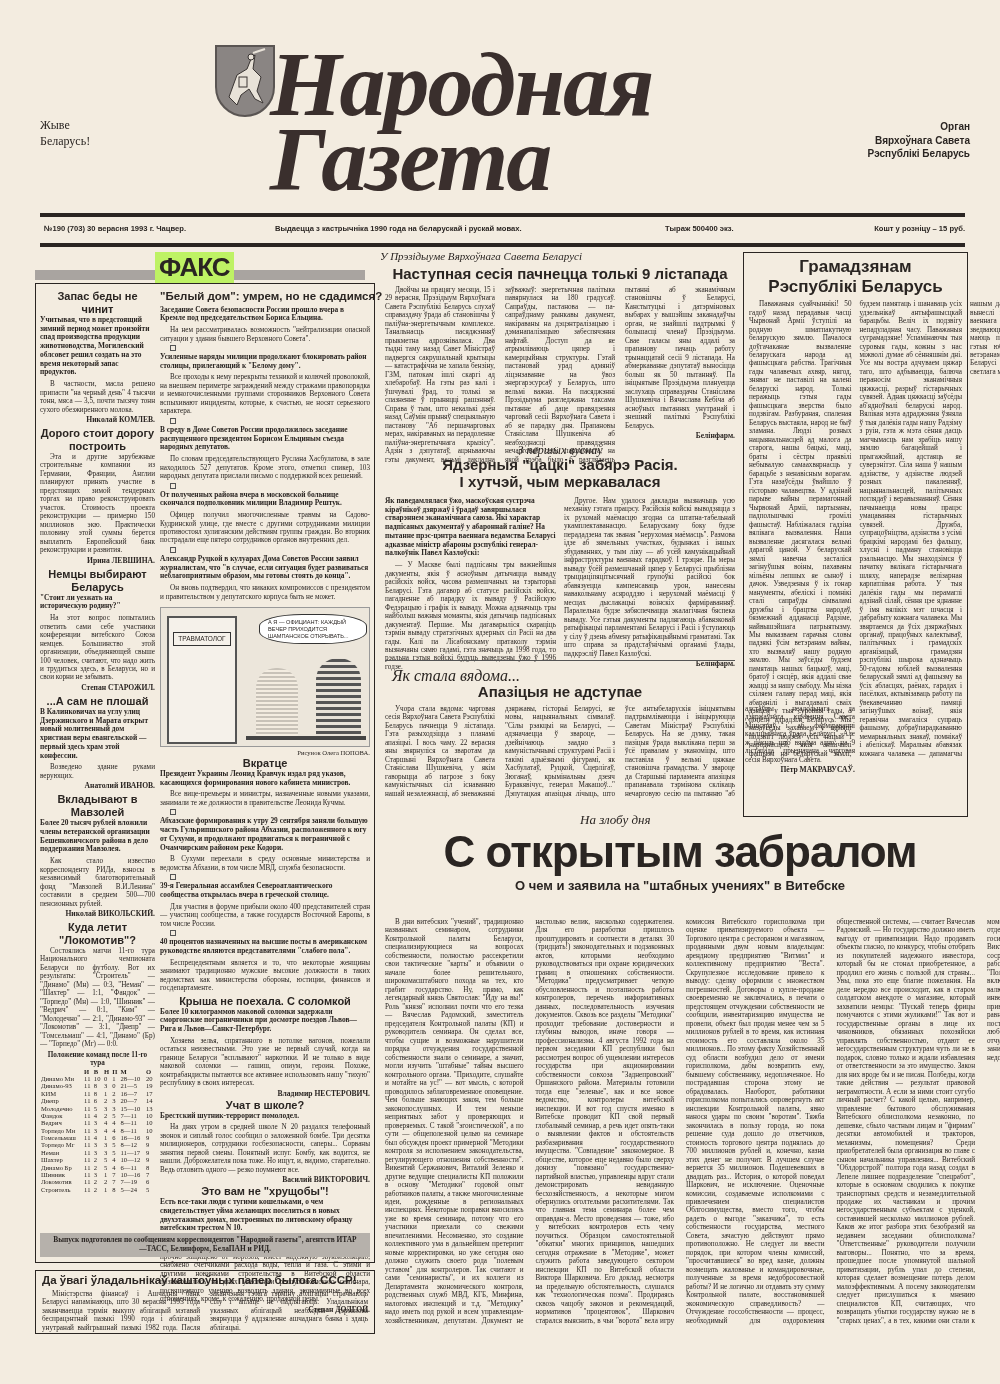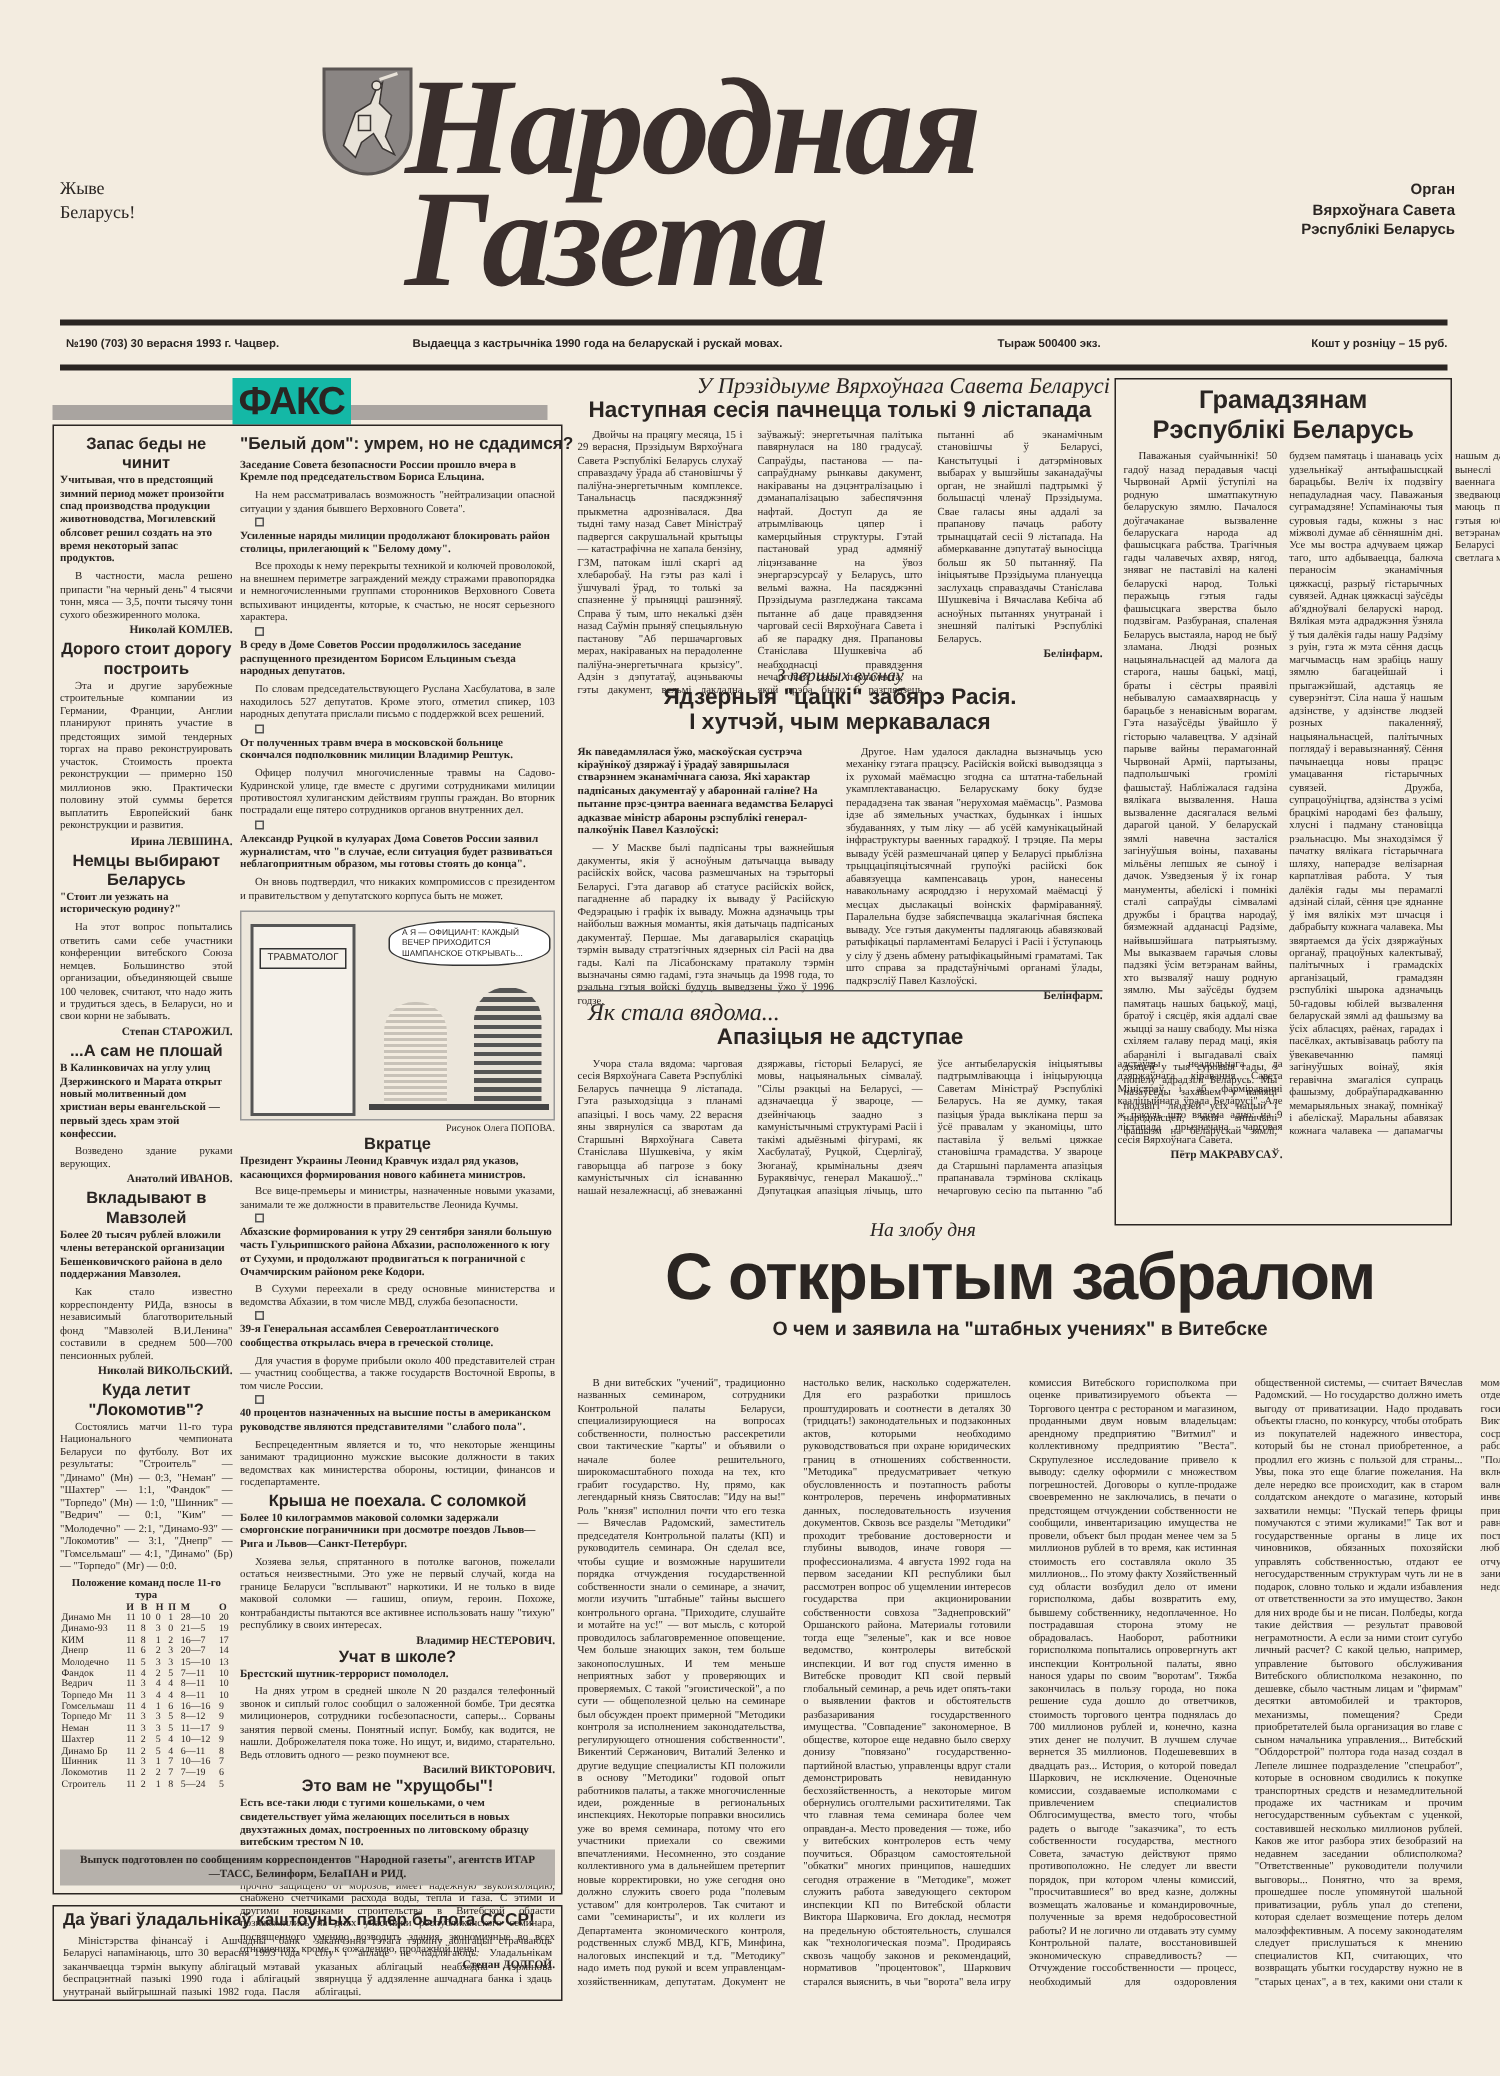--- a/index.html
+++ b/index.html
@@ -49,21 +49,21 @@
 <div class="abs rule" style="left:40px;top:213px;width:925px;height:4px;"></div>
 <div class="abs sans" style="left:40px;top:225px;width:925px;height:12px;font-size:7.6px;font-weight:bold;">
   <span class="abs" style="left:4px;">№190 (703) 30 верасня 1993 г. Чацвер.</span>
   <span class="abs" style="left:235px;">Выдаецца з кастрычніка 1990 года на беларускай і рускай мовах.</span>
   <span class="abs" style="left:625px;">Тыраж 500400 экз.</span>
   <span class="abs" style="right:0;">Кошт у розніцу – 15 руб.</span>
 </div>
 <div class="abs rule" style="left:40px;top:243px;width:925px;height:4px;"></div>
 
 <div class="abs" style="left:35px;top:270px;width:330px;height:10px;background:#a9a4a0;"></div>
-<div class="abs sans bold" style="left:155px;top:252px;background:#14b8a6;padding:0 4px;font-size:26px;letter-spacing:-1px;color:#2a2522;">ФАКС</div>
+<div class="abs sans bold" style="left:155px;top:252px;background:#bef264;padding:0 4px;font-size:26px;letter-spacing:-1px;color:#2a2522;">ФАКС</div>
 <div class="abs boxed" style="left:35px;top:283px;width:340px;height:980px;"></div>
 
 <div class="abs" style="left:40px;top:290px;width:115px;">
   <div>
     <div class="hd" style="font-size:11px;">Запас беды не чинит</div>
     <div class="lead">Учитывая, что в предстоящий зимний период может произойти спад производства продукции животноводства, Могилевский облсовет решил создать на это время некоторый запас продуктов.</div>
     <p>В частности, масла решено припасти "на черный день" 4 тысячи тонн, мяса — 3,5, почти тысячу тонн сухого обезжиренного молока.</p>
     <div class="sig">Николай КОМЛЕВ.</div>
   </div>
   <div style="margin-top:2px;">
@@ -257,21 +257,21 @@
   <div class="hd" style="font-size:11.5px;white-space:nowrap;">"Белый дом": умрем, но не сдадимся?</div>
   <div class="lead" style="margin-top:2px;">Заседание Совета безопасности России прошло вчера в Кремле под председательством Бориса Ельцина.</div>
   <p>На нем рассматривалась возможность "нейтрализации опасной ситуации у здания бывшего Верховного Совета".</p>
   <div class="bullet"></div>
   <div class="lead">Усиленные наряды милиции продолжают блокировать район столицы, прилегающий к "Белому дому".</div>
   <p>Все проходы к нему перекрыты техникой и колючей проволокой, на внешнем периметре заграждений между стражами правопорядка и немногочисленными группами сторонников Верховного Совета вспыхивают инциденты, которые, к счастью, не носят серьезного характера.</p>
   <div class="bullet"></div>
   <div class="lead">В среду в Доме Советов России продолжилось заседание распущенного президентом Борисом Ельциным съезда народных депутатов.</div>
   <p>По словам председательствующего Руслана Хасбулатова, в зале находилось 527 депутатов. Кроме этого, отметил спикер, 103 народных депутата прислали письмо с поддержкой всех решений.</p>
   <div class="bullet"></div>
-  <div class="lead">От полученных травм вчера в московской больнице скончался подполковник милиции Владимир Рештук.</div>
+  <div class="lead">От полученных района вчера в московской больнице скончался подполковник милиции Владимир Рештук.</div>
   <p>Офицер получил многочисленные травмы на Садово-Кудринской улице, где вместе с другими сотрудниками милиции противостоял хулиганским действиям группы граждан. Во вторник пострадали еще пятеро сотрудников органов внутренних дел.</p>
   <div class="bullet"></div>
   <div class="lead">Александр Руцкой в кулуарах Дома Советов России заявил журналистам, что "в случае, если ситуация будет развиваться неблагоприятным образом, мы готовы стоять до конца".</div>
   <p>Он вновь подтвердил, что никаких компромиссов с президентом и правительством у депутатского корпуса быть не может.</p>
 
   <div class="cartoon" style="position:relative;height:140px;margin-top:6px;">
     <div style="position:absolute;left:6px;top:8px;width:70px;height:128px;border:2px solid #555;background:#f5f1ea;">
       <div class="sans" style="margin:14px 4px;border:1px solid #333;font-size:6.5px;text-align:center;padding:2px 0;">ТРАВМАТОЛОГ</div>
     </div>
     <div class="sans" style="position:absolute;left:98px;top:6px;width:108px;border:1px solid #333;border-radius:40%;background:#fff;font-size:5.6px;padding:4px 8px;text-transform:uppercase;line-height:1.2;">А я — официант: каждый вечер приходится шампанское открывать...</div>
@@ -312,21 +312,21 @@
 
 <div class="abs bold" style="left:40px;top:1233px;width:330px;height:24px;background:#b6b1ab;text-align:center;font-size:7.4px;padding:3px 10px;">Выпуск подготовлен по сообщениям корреспондентов "Народной газеты", агентств ИТАР—ТАСС, Белинформ, БелаПАН и РИД.</div>
 
 <div class="abs boxed" style="left:35px;top:1270px;width:340px;height:64px;padding:3px 6px;">
   <div class="hd" style="font-size:11.5px;white-space:nowrap;text-align:left;">Да ўвагі ўладальнікаў каштоўных папер былога СССР!</div>
   <div style="column-count:2;column-gap:10px;margin-top:2px;">
     <p>Міністэрства фінансаў і Ашчадны банк Беларусі напамінаюць, што 30 верасня 1993 года заканчваецца тэрмін выкупу аблігацый мэтавай беспрацэнтнай пазыкі 1990 года і аблігацый унутранай выйгрышнай пазыкі 1982 года. Пасля заканчэння гэтага тэрміну аблігацыі страчваюць сілу і аплаце не падлягаюць. Уладальнікам указаных аблігацый неабходна тэрмінова звярнуцца ў аддзяленне ашчаднага банка і здаць аблігацыі.</p>
   </div>
 </div>
 
-<div class="abs ital" style="left:380px;top:250px;width:360px;text-align:right;font-size:15px;">У Прэзідыуме Вярхоўнага Савета Беларусі</div>
+<div class="abs ital" style="left:380px;top:250px;width:360px;text-align:left;font-size:11px;">У Прэзідыуме Вярхоўнага Савета Беларусі</div>
 <div class="abs hd" style="left:380px;top:265px;width:360px;font-size:15px;white-space:nowrap;">Наступная сесія пачнецца толькі 9 лістапада</div>
 <div class="abs" style="left:385px;top:286px;width:350px;height:180px;column-count:3;column-gap:10px;column-fill:auto;">
   <p>Двойчы на працягу месяца, 15 і 29 верасня, Прэзідыум Вярхоўнага Савета Рэспублікі Беларусь слухаў справаздачу ўрада аб становішчы ў паліўна-энергетычным комплексе. Танальнасць пасяджэнняў прыкметна адрознівалася. Два тыдні таму назад Савет Міністраў падвергся сакрушальнай крытыцы — катастрафічна не хапала бензіну, ГЗМ, патокам ішлі скаргі ад хлебаробаў. На гэты раз калі і ўшчувалі ўрад, то толькі за спазненне ў прыняцці рашэнняў. Справа ў тым, што некалькі дзён назад Саўмін прыняў спецыяльную пастанову "Аб першачарговых мерах, накіраваных на перадоленне паліўна-энергетычнага крызісу". Адзін з дэпутатаў, ацэньваючы гэты дакумент, вельмі дакладна заўважыў: энергетычная палітыка павярнулася на 180 градусаў. Сапраўды, пастанова — па-сапраўднаму рынкавы дакумент, накіраваны на дэцэнтралізацыю і дэманапалізацыю забеспячэння нафтай. Доступ да яе атрымліваюць цяпер і камерцыйныя структуры. Гэтай пастановай урад адмяніў ліцэнзаванне на ўвоз энергарэсурсаў у Беларусь, што вельмі важна. На пасяджэнні Прэзідыума разгледжана таксама пытанне аб даце правядзення чарговай сесіі Вярхоўнага Савета і аб яе парадку дня. Прапановы Станіслава Шушкевіча аб неабходнасці правядзення нечарговай сесіі парламента, на якой трэба было б разглядзець пытанні аб эканамічным становішчы ў Беларусі, Канстытуцыі і датэрміновых выбарах у вышэйшы заканадаўчы орган, не знайшлі падтрымкі ў большасці членаў Прэзідыума. Свае галасы яны аддалі за прапанову пачаць работу трынаццатай сесіі 9 лістапада. На абмеркаванне дэпутатаў выносіцца больш як 50 пытанняў. Па ініцыятыве Прэзідыума плануецца заслухаць справаздачы Станіслава Шушкевіча і Вячаслава Кебіча аб асноўных пытаннях унутранай і знешняй палітыкі Рэспублікі Беларусь.</p>
   <div class="sig">Белінфарм.</div>
 </div>
 
 <div class="abs ital" style="left:380px;top:443px;width:360px;text-align:center;font-size:12px;">З першых вуснаў</div>
 <div class="abs hd" style="left:380px;top:456px;width:360px;font-size:15px;line-height:1.15;">
   <div>Ядзерныя "цацкі" забярэ Расія.</div>
   <div>І хутчэй, чым меркавалася</div>

